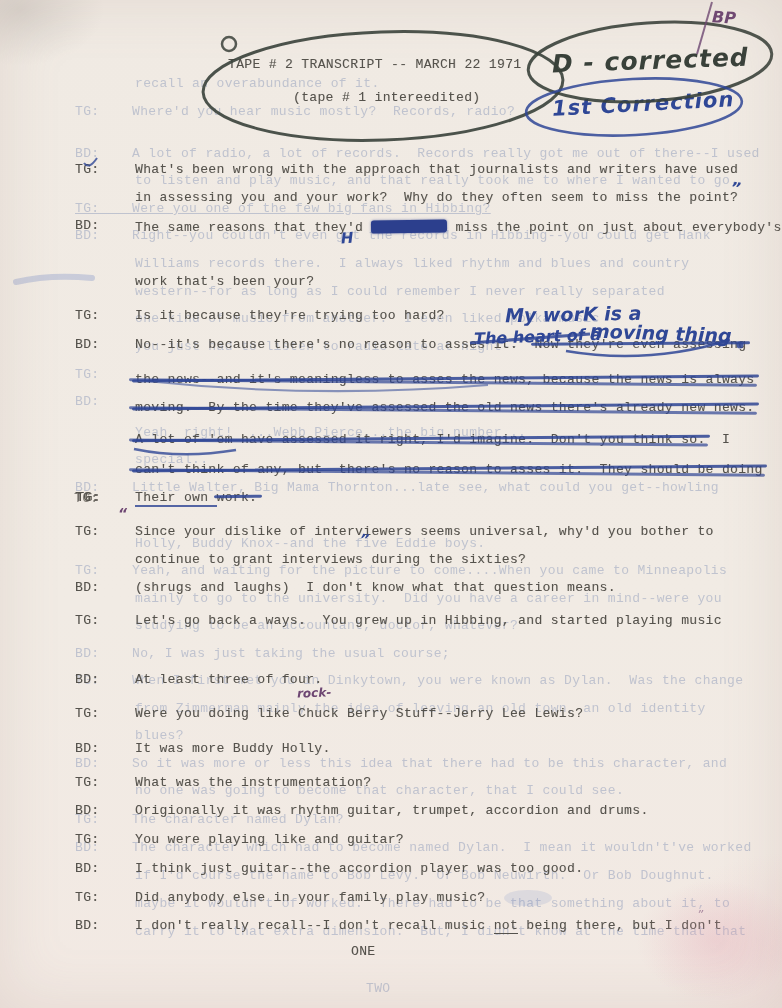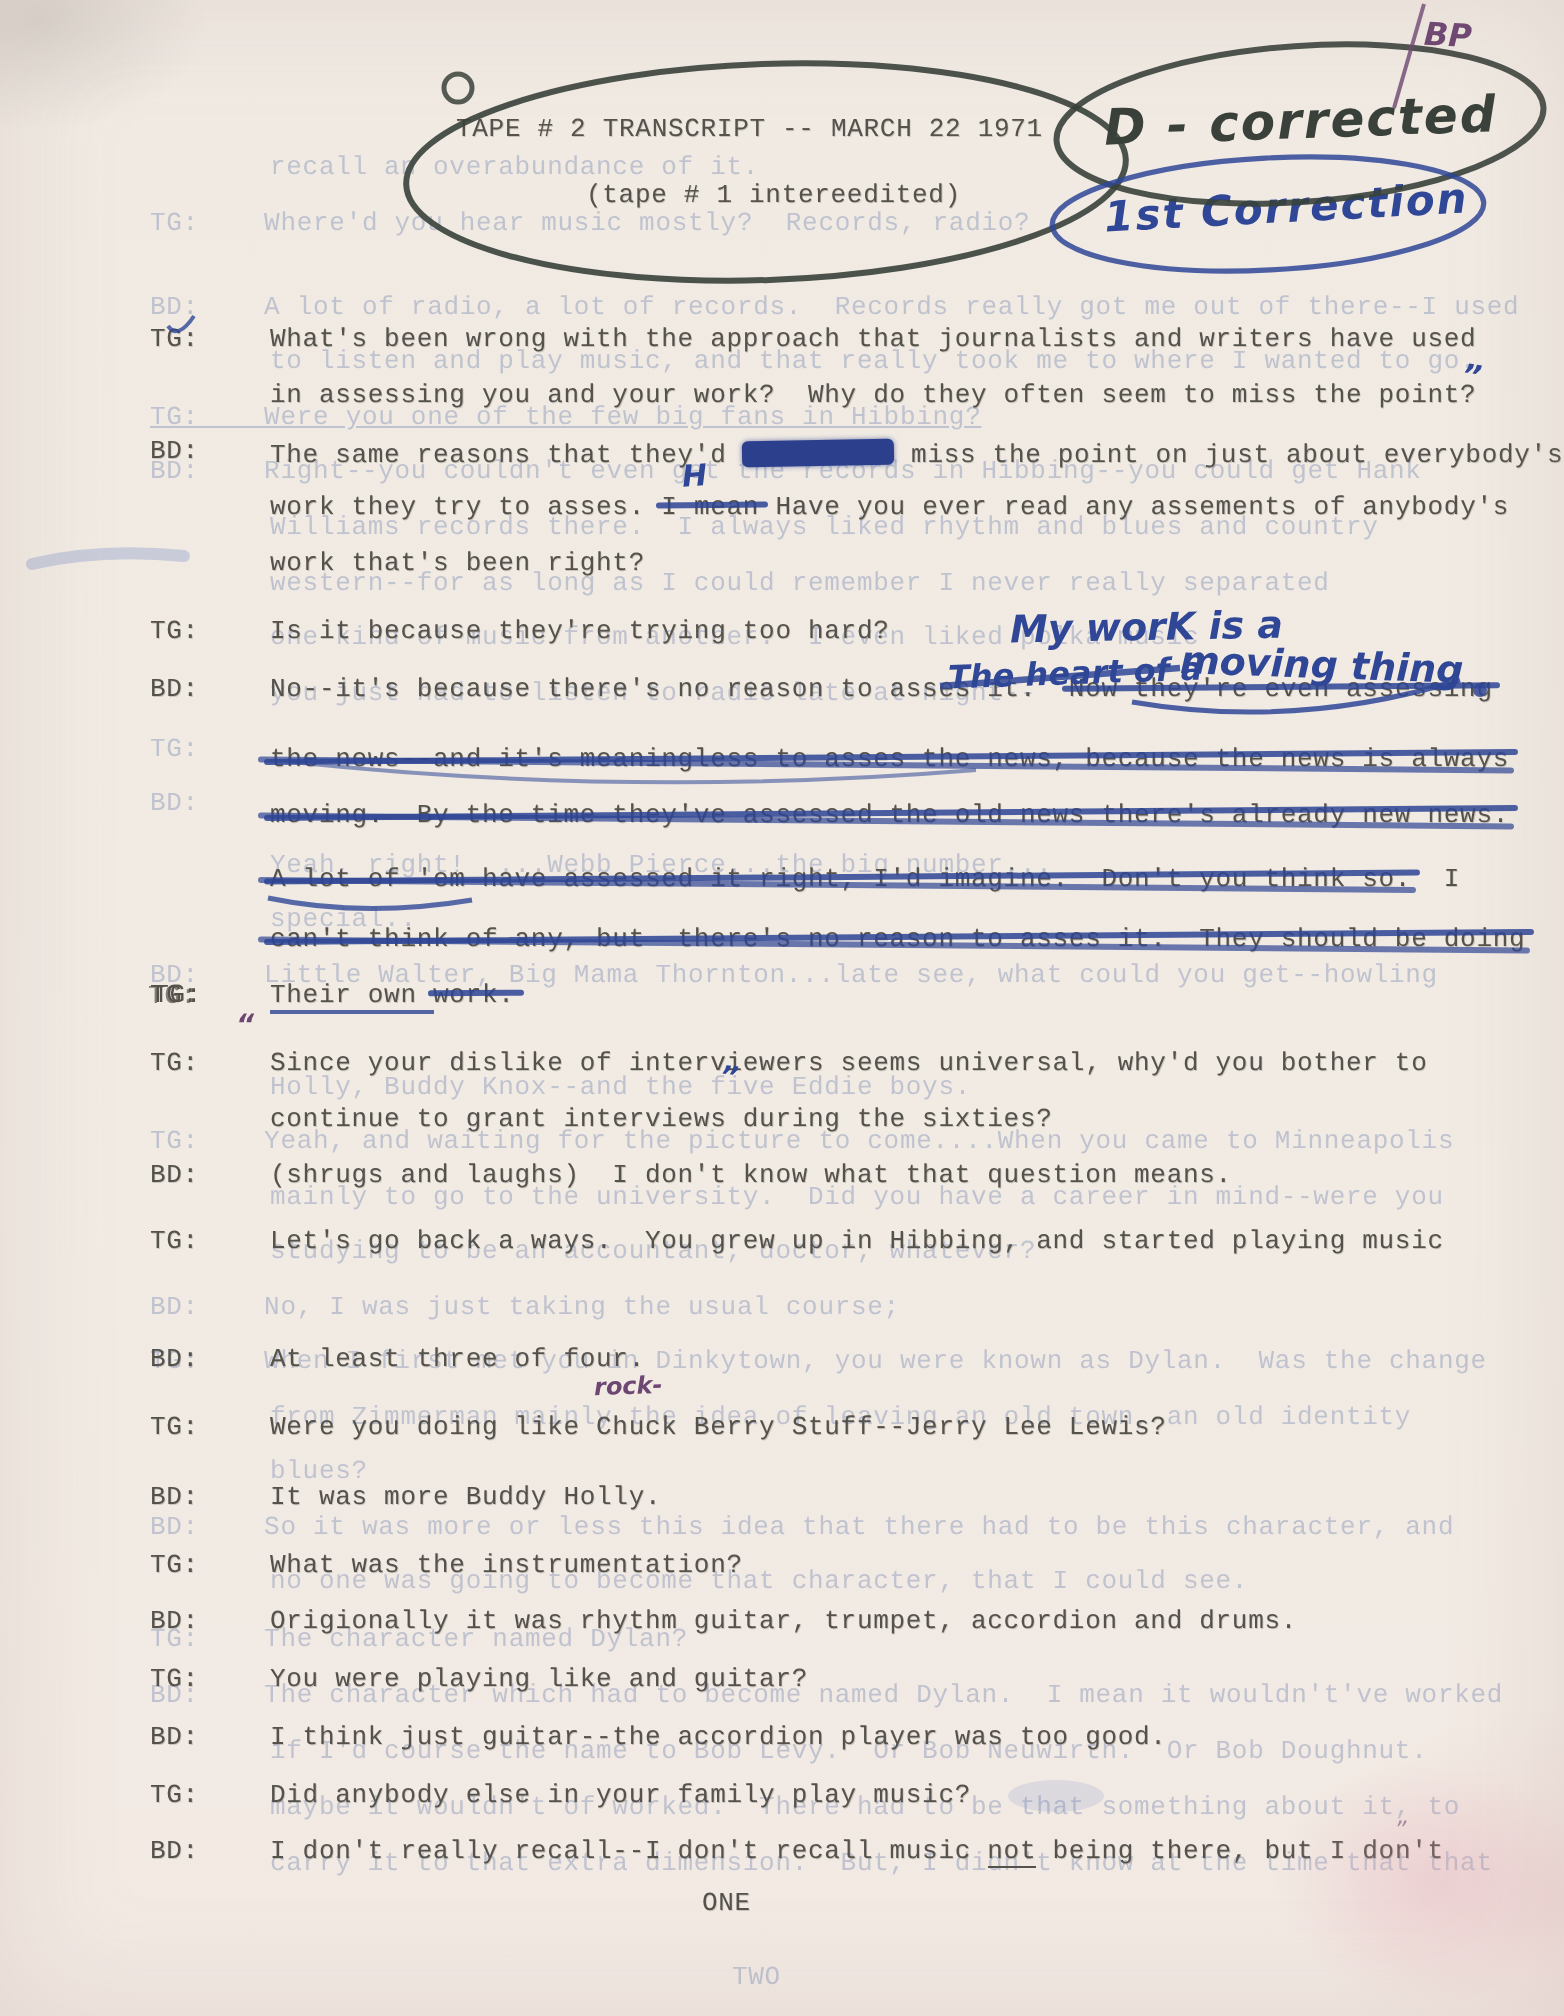--- a/index.html
+++ b/index.html
@@ -77,22 +77,21 @@
     <div class="gline" style="top: 146px; left: 75px;">BD:    A lot of radio, a lot of records.  Records really got me out of there--I used</div>
     <div class="gline" style="top: 104px; left: 75px;">TG:    Where'd you hear music mostly?  Records, radio?</div>
     <div class="gline" style="top: 76px; left: 135px;">recall an overabundance of it.</div>
 
   <div class="tline center" style="top:57px"><span>TAPE # 2 TRANSCRIPT -- MARCH 22 1971</span></div>
   <div class="tline" style="top:90px;left:293px"><span>(tape # 1 intereedited)</span></div>
 
   <div class="tline" style="top:162px"><span class="lbl">TG:</span><span>What's been wrong with the approach that journalists and writers have used</span></div>
   <div class="tline" style="top:190px"><span>in assessing you and your work?  Why do they often seem to miss the point?</span></div>
   <div class="tline" style="top:218px"><span class="lbl">BD:</span><span>The same reasons that they'd </span><span class="blot"></span><span> miss the point on just about everybody's</span></div>
-  <div class="tline" style="top:246px"><span>work they try to asses. </span><span class="bstrike">I mean</span><span> Have you ever read any assements of anybody's</span></div>
-  <div class="tline" style="top:274px"><span>work that's been right?</span></div>
+  <div class="tline" style="top:274px"><span>work that's been your?</span></div>
   <div class="tline" style="top:308px"><span class="lbl">TG:</span><span>Is it because they're trying too hard?</span></div>
   <div class="tline" style="top:337px"><span class="lbl">BD:</span><span>No--it's because there's no reason to asses it.  </span><span class="bstrike">Now they're even assessing</span></div>
   <div class="tline" style="top:372px"><span class="bstrike bstrike2">the news--and it's meaningless to asses the news, because the news is always</span></div>
   <div class="tline" style="top:400px"><span class="bstrike bstrike2">moving.  By the time they've assessed the old news there's already new news.</span></div>
   <div class="tline" style="top:432px"><span class="bstrike bstrike2">A lot of 'em have assessed it right, I'd imagine.  Don't you think so.</span><span>  I</span></div>
   <div class="tline" style="top:462px"><span class="bstrike bstrike2">can't think of any, but  there's no reason to asses it.  They should be doing</span></div>
   <div class="tline" style="top:490px"><span class="lbl overtype">TG:</span><span class="bu">Their own </span><span class="bstrike">work.</span></div>
   <div class="tline" style="top:524px"><span class="lbl">TG:</span><span>Since your dislike of interviewers seems universal, why'd you bother to</span></div>
   <div class="tline" style="top:552px"><span>continue to grant interviews during the sixties?</span></div>
   <div class="tline" style="top:580px"><span class="lbl">BD:</span><span>(shrugs and laughs)  I don't know what that question means.</span></div>

